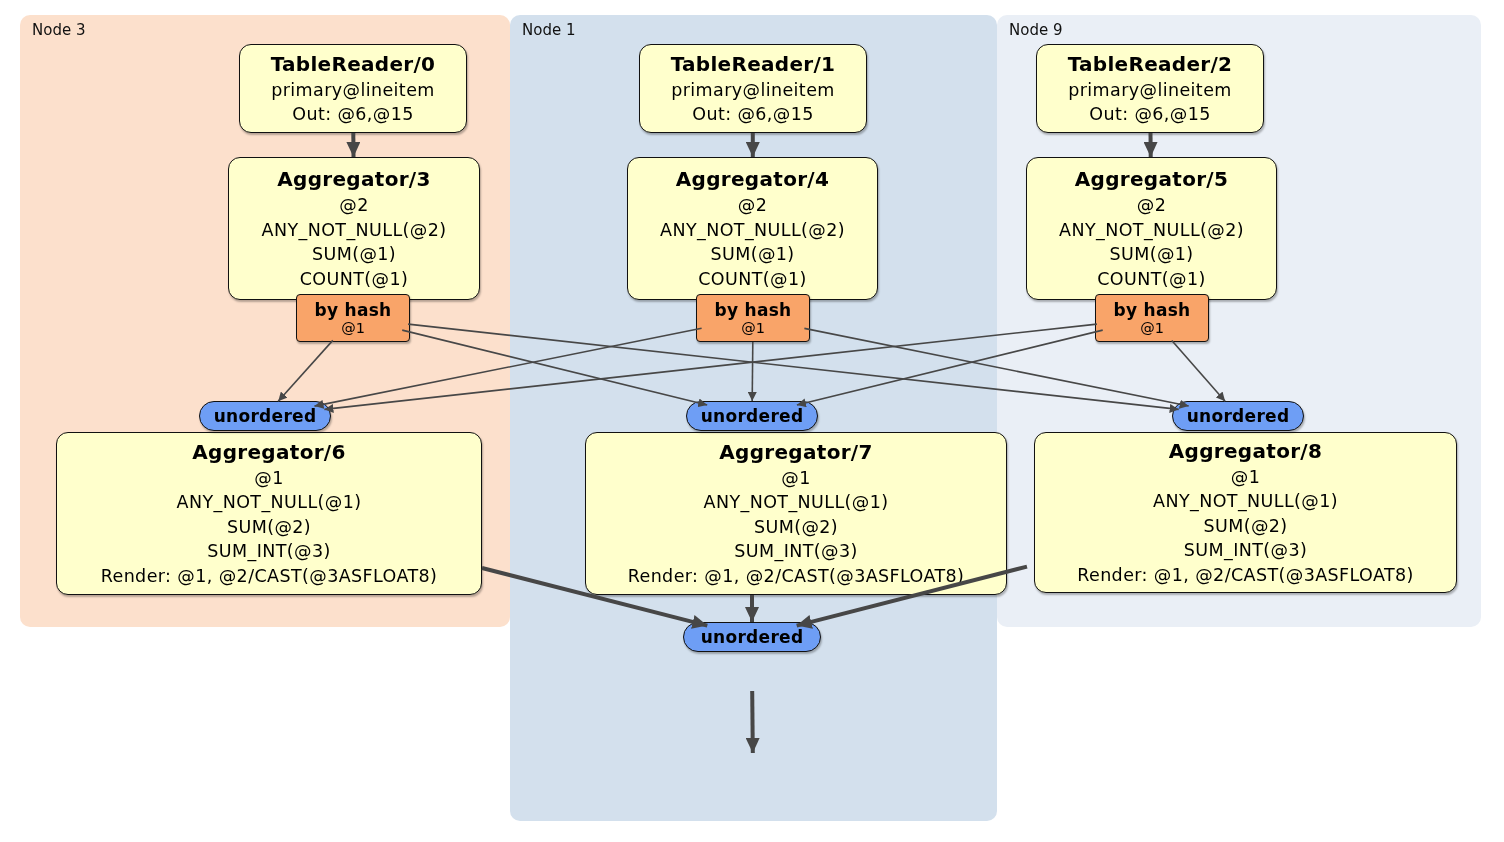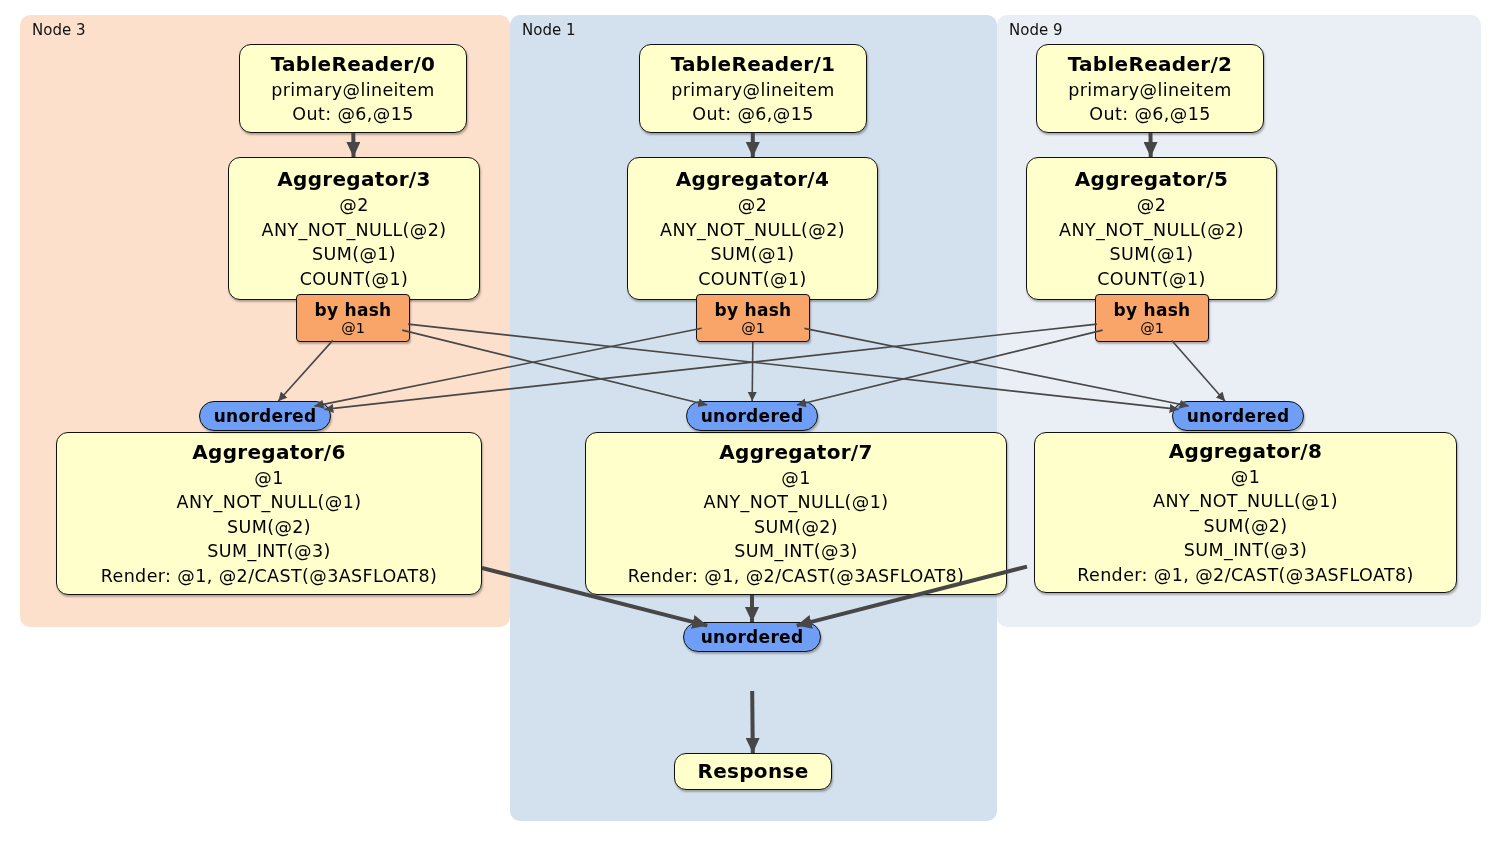--- a/index.html
+++ b/index.html
@@ -127,23 +127,20 @@
     </div>
     <div class="node stream" style="left: 686px; top: 401px; width: 132px; height: 30px;">
       <div class="title">unordered</div>
     </div>
     <div class="node stream" style="left: 1172px; top: 401px; width: 132px; height: 30px;">
       <div class="title">unordered</div>
     </div>
     <div class="node stream" style="left: 683px; top: 622px; width: 138px; height: 30px;">
       <div class="title">unordered</div>
     </div>
-    <div class="node processor" style="left: 674px; top: 753px; width: 158px; height: 37px;">
-      <div class="title">Response</div>
-    </div>
     <svg id="edges" width="1504" height="842" viewBox="0 0 1504 842">
       <defs>
      <marker id="ah-thick" markerUnits="userSpaceOnUse" markerWidth="16" markerHeight="14" refX="15" refY="7" orient="auto">
        <path d="M0,0 L15,7 L0,14 z" fill="#474747"></path>
      </marker>
      <marker id="ah-thin" markerUnits="userSpaceOnUse" markerWidth="10" markerHeight="9" refX="9" refY="4.5" orient="auto">
        <path d="M0,0 L9,4.5 L0,9 z" fill="#474747"></path>
      </marker>
    </defs>
       <line x1="353.3" y1="133.0" x2="353.5" y2="157.0" stroke="#474747" stroke-width="4" marker-end="url(#ah-thick)"></line>

